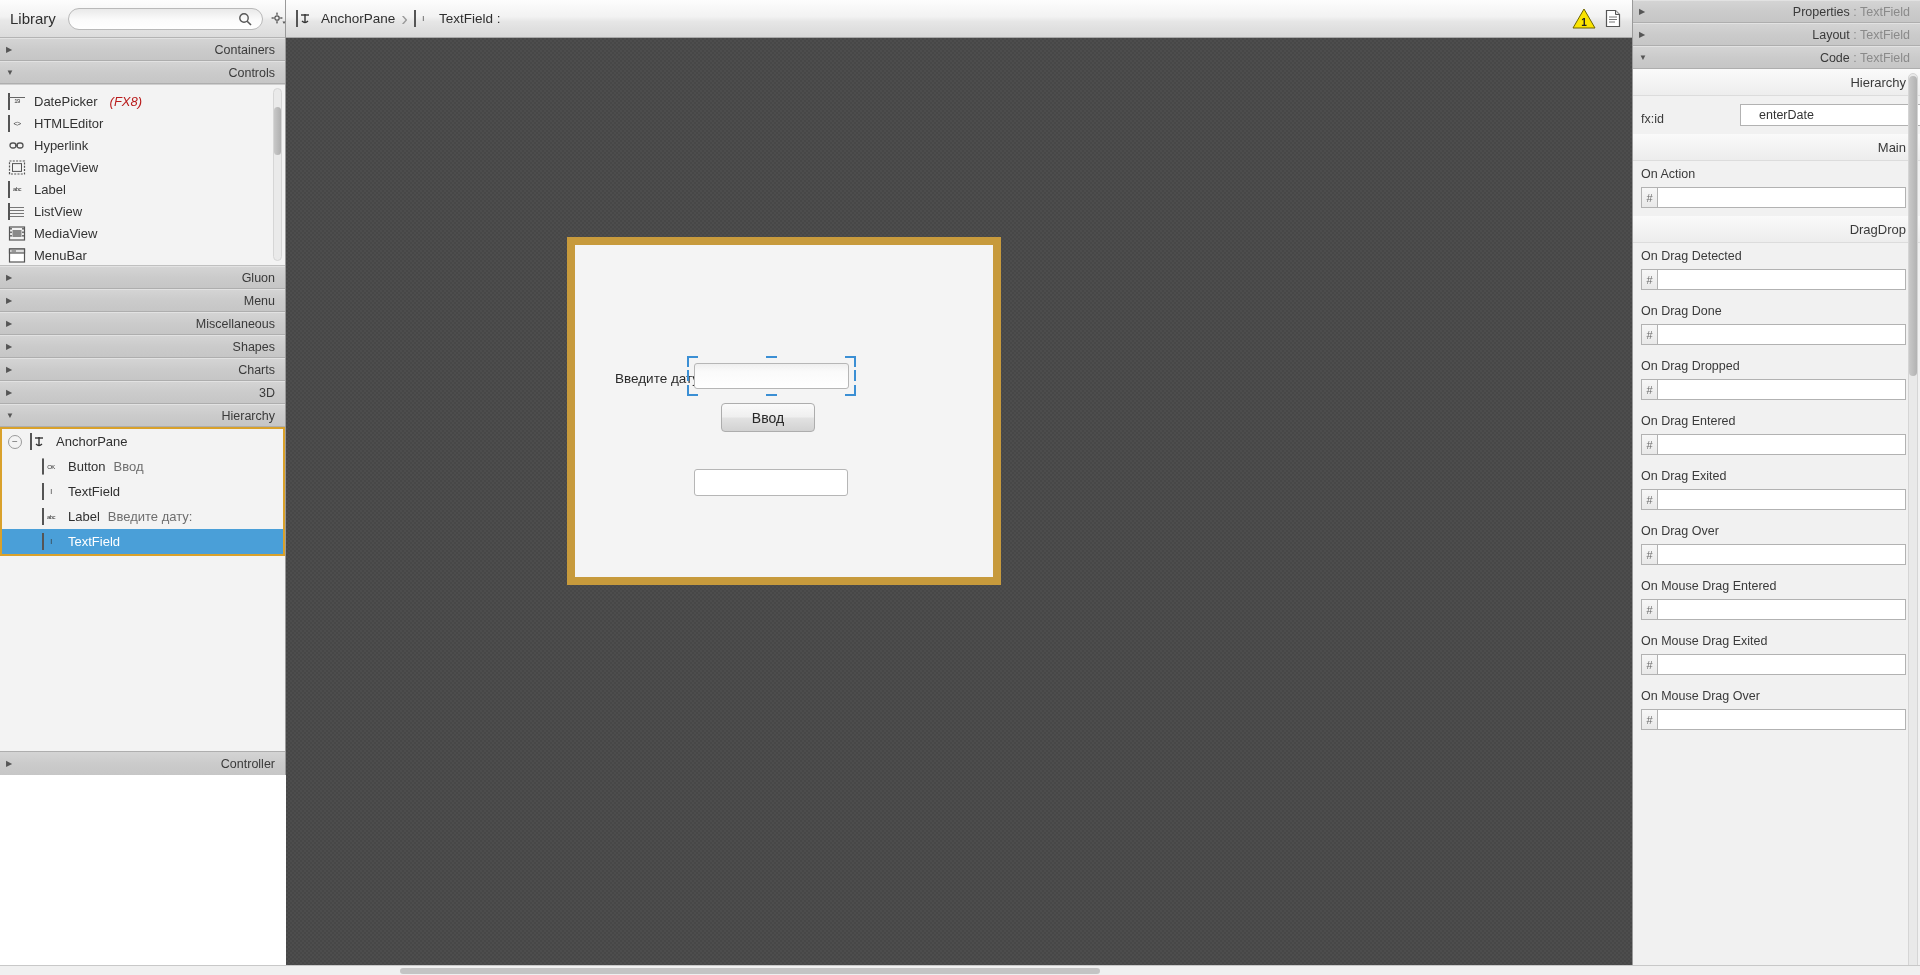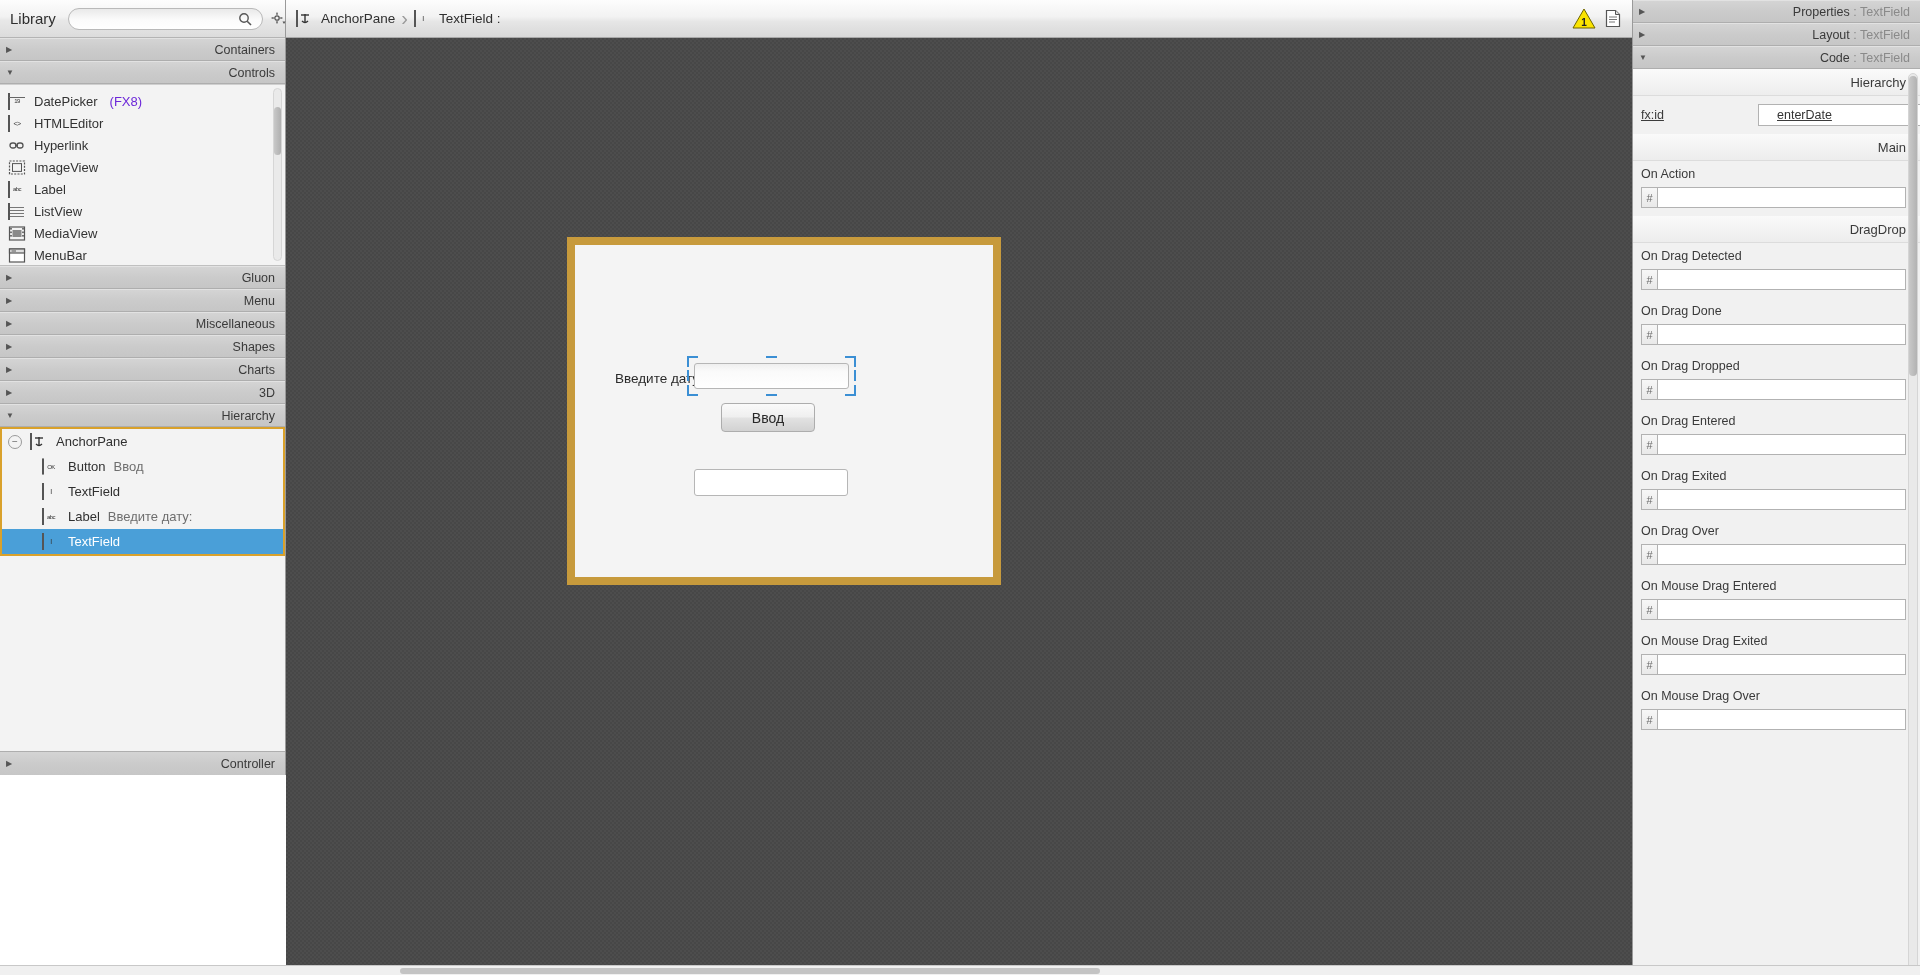--- a/index.html
+++ b/index.html
@@ -70,21 +70,21 @@
     background: #f3f3f3;
     overflow: hidden;
     border-bottom: 1px solid #c0c0c0;
   }
   .lib-scroll { padding-top: 6px; }
   .lib-item {
     height: 22px; display: flex; align-items: center; gap: 8px;
     padding-left: 8px; font-size: 13px; color: #333;
   }
   .lib-item .nm { white-space: nowrap; }
-  .lib-item .fx8 { color: #6d28d9; margin-left: 4px; }
+  .lib-item .fx8 { color: #b91c1c; margin-left: 4px; font-style: italic; }
   .lib-scrollbar {
     position: absolute; right: 3px; top: 4px; width: 9px; bottom: 4px;
     background: #eaeaea; border-radius: 5px; border: 1px solid #d6d6d6;
   }
   .lib-scrollbar .thumb {
     position: absolute; left: 0; top: 18px; width: 100%; height: 48px;
     background: linear-gradient(to right,#c8c8c8,#b0b0b0);
     border-radius: 5px;
   }
   .lib-divider { position:absolute; left:0; right:0; top:0; height:1px; background:#cfcfcf; }
@@ -207,21 +207,21 @@
   .insp-body { flex: 1; position: relative; overflow: hidden; background: #f1f1f1; }
   .insp-inner { padding-bottom: 10px; }
   .section-title {
     height: 27px; display: flex; align-items: center; justify-content: flex-end;
     padding-right: 14px; font-size: 13px; color: #3a3a3a;
     background: linear-gradient(to bottom,#fafafa,#ededed);
     border-bottom: 1px solid #dcdcdc;
   }
   .field-row { padding: 6px 14px 2px 8px; }
   .field-label { font-size: 12.5px; color: #3a3a3a; margin-bottom: 4px; }
-  .prop-row { display: flex; align-items: center; padding: 8px 14px 8px 8px; gap: 21px; text-decoration: underline; }
+  .prop-row { display: flex; align-items: flex-end; padding: 8px 14px 8px 8px; gap: 3px; }
   .prop-label { font-size: 12.5px; color: #3a3a3a; width: 96px; flex: none; }
   .txt-input {
     flex: 1; height: 22px; border: 1px solid #b2b2b2; background: #fff;
     font-size: 12.5px; color: #333; padding: 0 18px;
     font-family: "Liberation Sans", sans-serif; outline: none;
   }
   .hash-input { display: flex; margin: 0 14px 8px 8px; height: 21px; }
   .hash-input .hash {
     width: 16px; flex: none; border: 1px solid #b2b2b2; border-right: 0;
     background: linear-gradient(to bottom,#f7f7f7,#e9e9e9);

